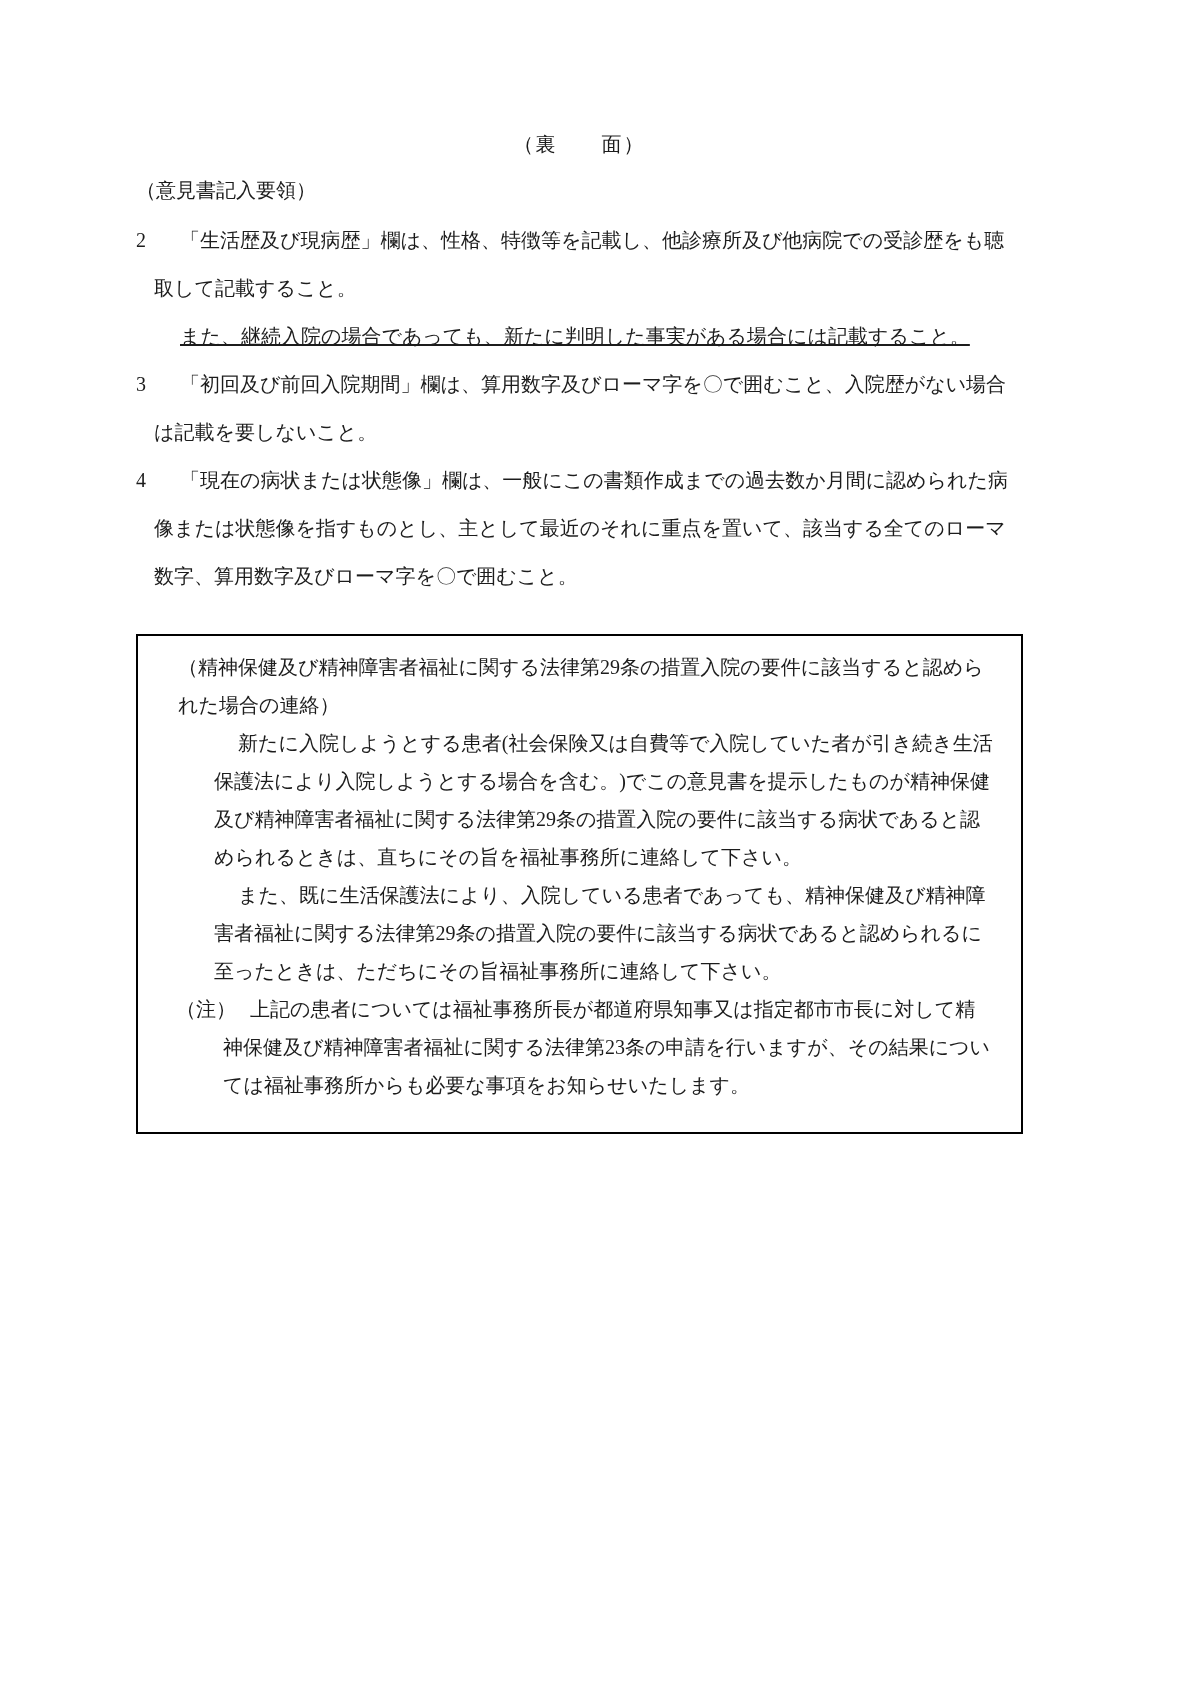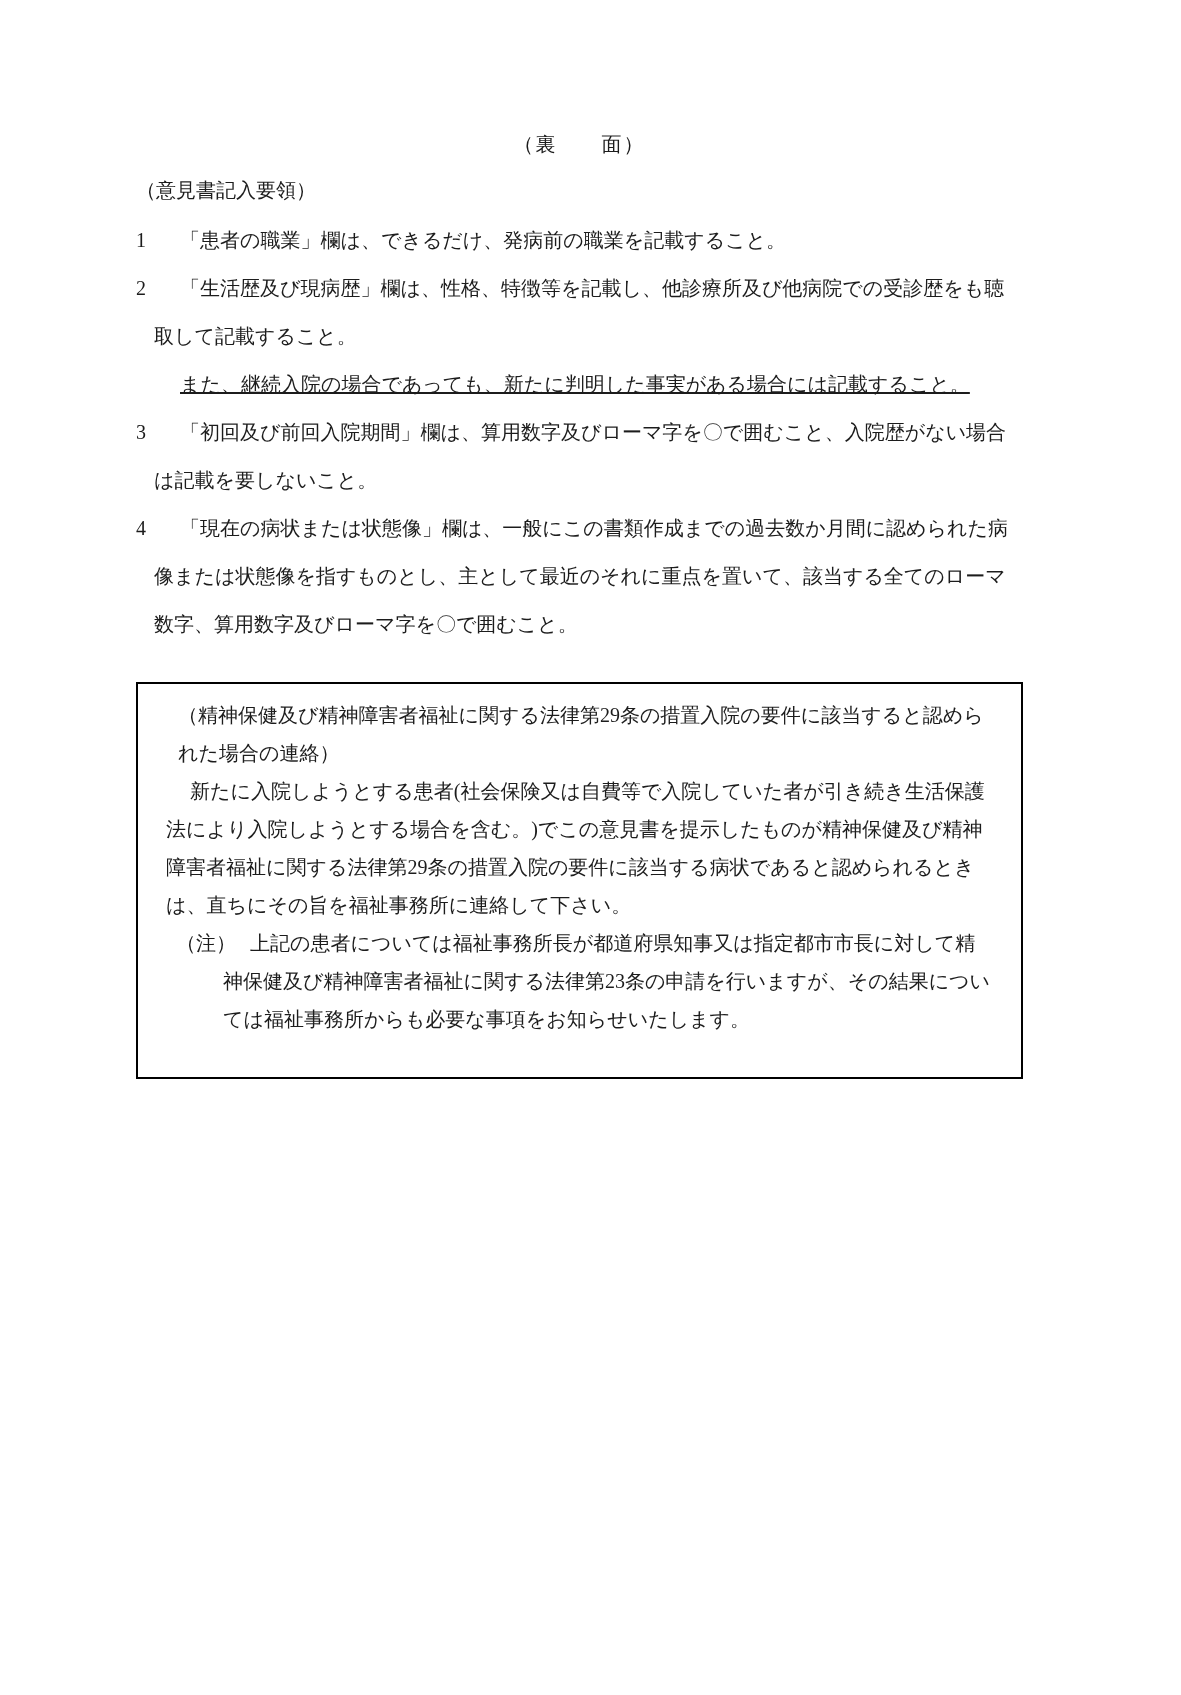--- a/index.html
+++ b/index.html
@@ -45,28 +45,29 @@
   }
   .item-sub {
     padding-left: 18px;
     text-indent: 26px;
     text-decoration: underline;
   }
 
   .notice-box {
     margin-top: 34px;
     border: 2px solid #000000;
-    padding: 12px 28px 39px 28px;
+    padding: 12px 28px 28px 28px;
     line-height: 38px;
   }
   .box-heading {
     padding-left: 12px;
   }
   .box-para {
     text-indent: 24px;
+    margin-left: 48px;
   }
   .box-note {
     padding-left: 57px;
     text-indent: -47px;
   }
   .box-note .note-label {
     text-indent: 0;
   }
   .box-note .note-gap {
     display: inline-block;
@@ -76,29 +77,29 @@
 </style>
 </head>
 <body>
 
 <div class="page">
 
   <p class="doc-title">（裏　　面）</p>
 
   <p class="section-heading">（意見書記入要領）</p>
 
-  <p class="item"><span class="num">1</span><span>「患者の職業」欄は、できるだけ、発病前の職業を記載すること。</span></p>
 
   <p class="item"><span class="num">2</span><span>「生活歴及び現病歴」欄は、性格、特徴等を記載し、他診療所及び他病院での受診歴をも聴取して記載すること。</span></p>
 
   <p class="item-sub">また、継続入院の場合であっても、新たに判明した事実がある場合には記載すること。</p>
 
   <p class="item"><span class="num">3</span><span>「初回及び前回入院期間」欄は、算用数字及びローマ字を〇で囲むこと、入院歴がない場合は記載を要しないこと。</span></p>
 
   <p class="item"><span class="num">4</span><span>「現在の病状または状態像」欄は、一般にこの書類作成までの過去数か月間に認められた病像または状態像を指すものとし、主として最近のそれに重点を置いて、該当する全てのローマ数字、算用数字及びローマ字を〇で囲むこと。</span></p>
 
   <div class="notice-box">
     <p class="box-heading">（精神保健及び精神障害者福祉に関する法律第29条の措置入院の要件に該当すると認められた場合の連絡）</p>
     <p class="box-para">新たに入院しようとする患者(社会保険又は自費等で入院していた者が引き続き生活保護法により入院しようとする場合を含む。)でこの意見書を提示したものが精神保健及び精神障害者福祉に関する法律第29条の措置入院の要件に該当する病状であると認められるときは、直ちにその旨を福祉事務所に連絡して下さい。</p>
+    <p class="box-para">また、既に生活保護法により、入院している患者であっても、精神保健及び精神障害者福祉に関する法律第29条の措置入院の要件に該当する病状であると認められるに至ったときは、ただちにその旨福祉事務所に連絡して下さい。</p>
     <p class="box-note"><span class="note-label">（注）</span><span class="note-gap"></span><span>上記の患者については福祉事務所長が都道府県知事又は指定都市市長に対して精神保健及び精神障害者福祉に関する法律第23条の申請を行いますが、その結果については福祉事務所からも必要な事項をお知らせいたします。</span></p>
   </div>
 
 </div>
 
 </body></html>

